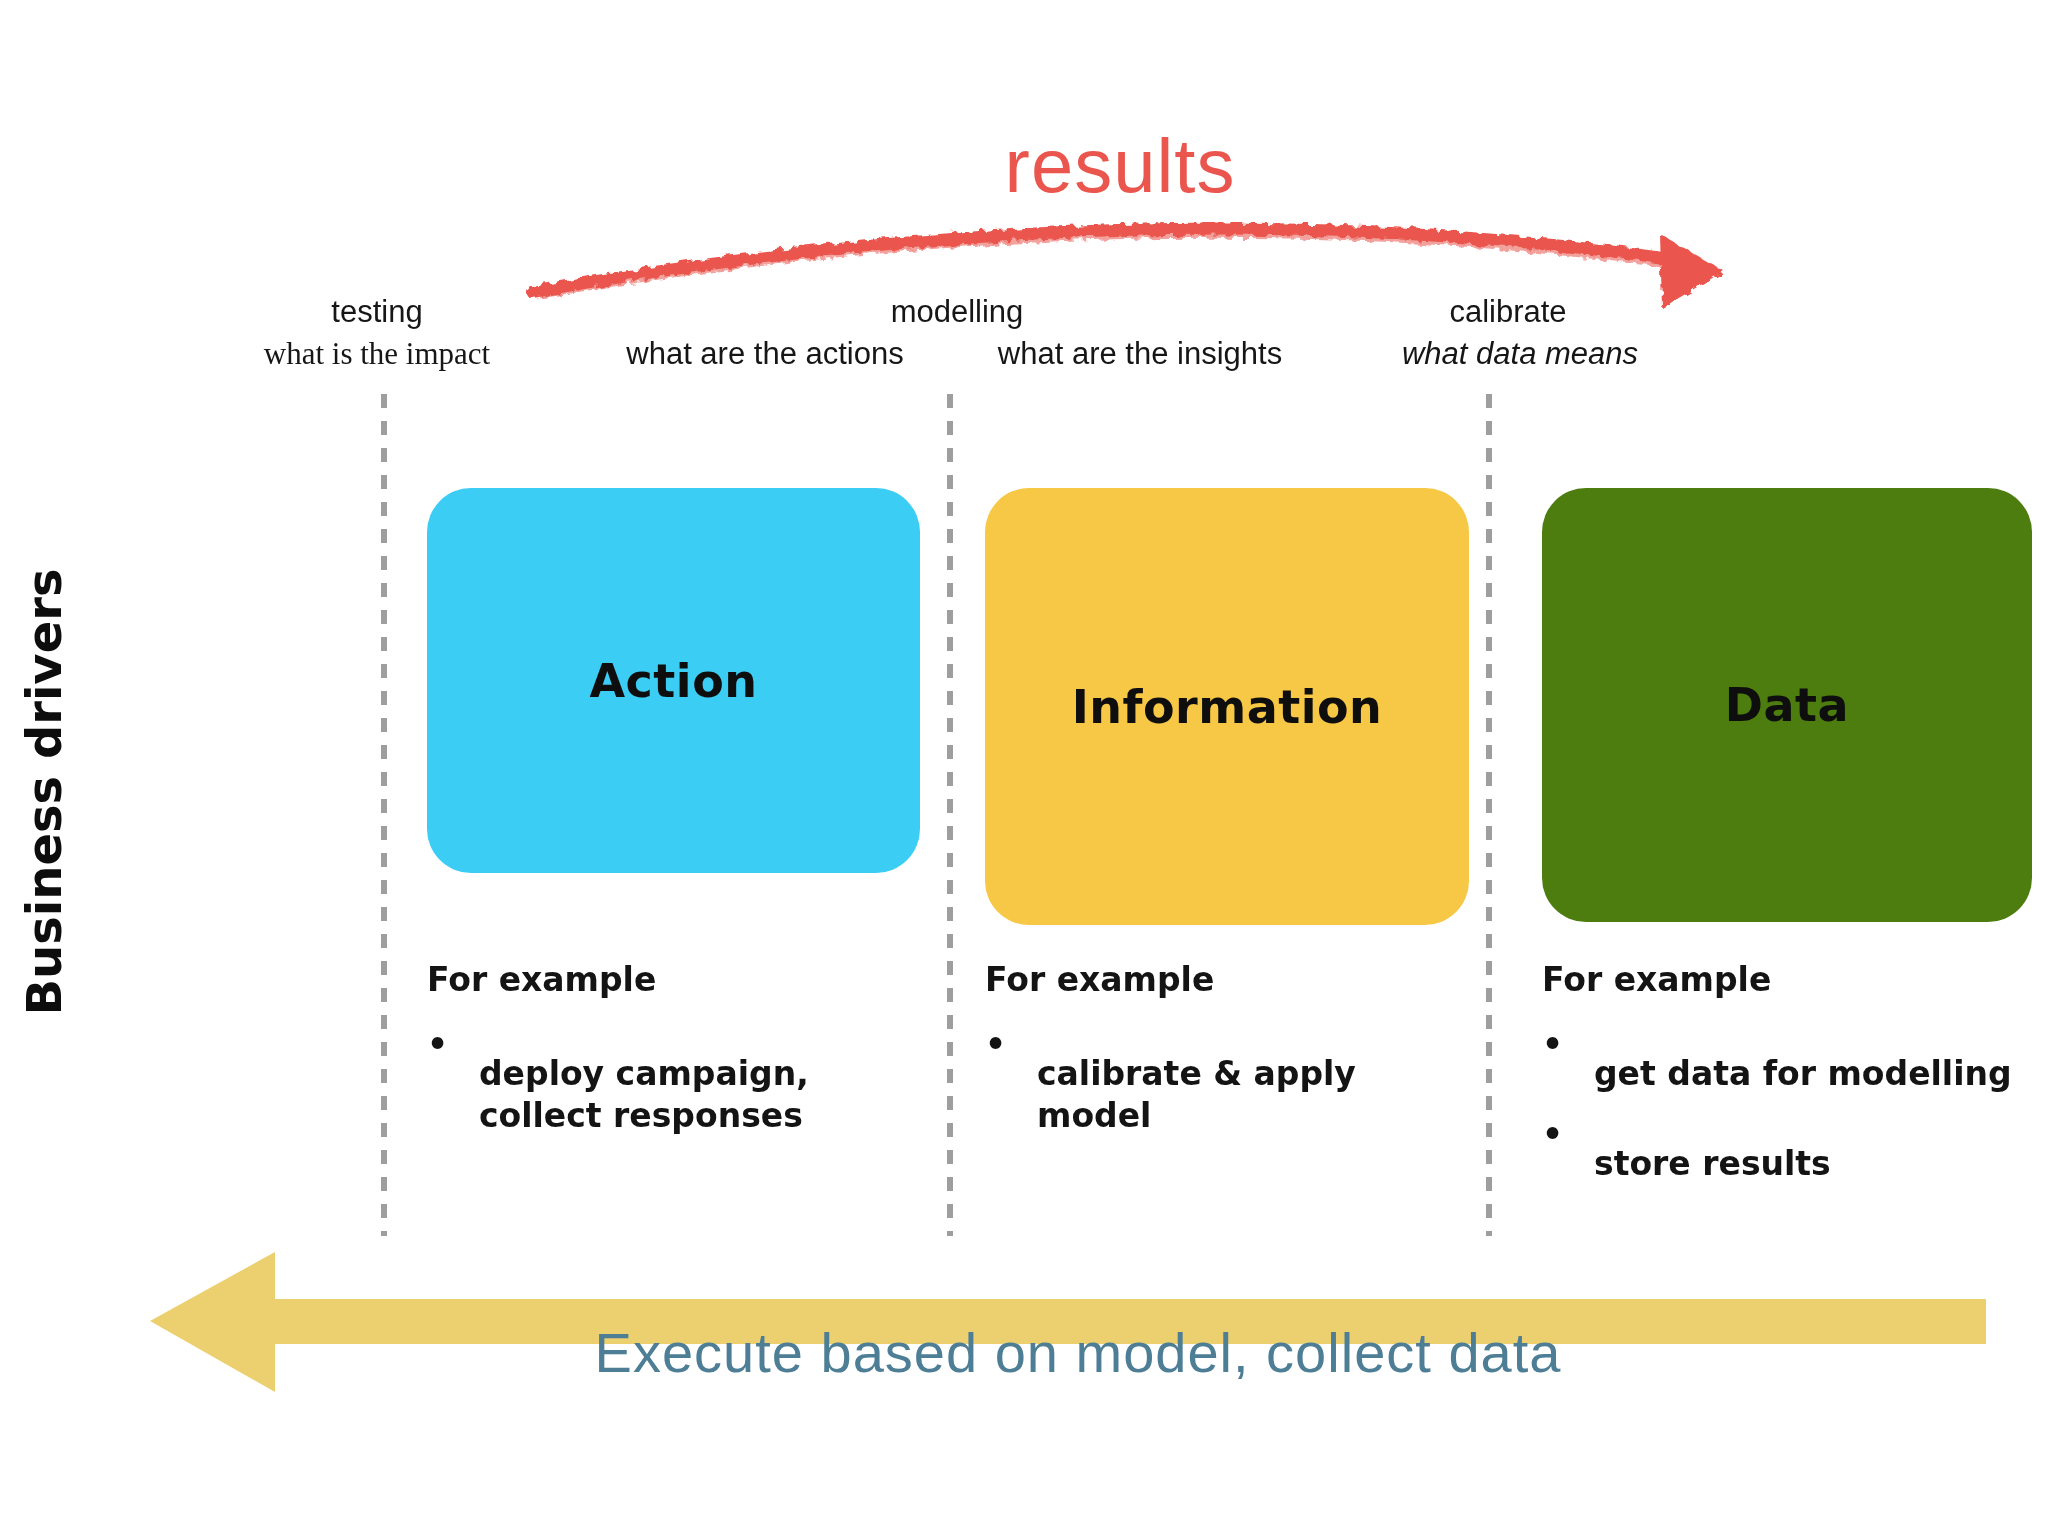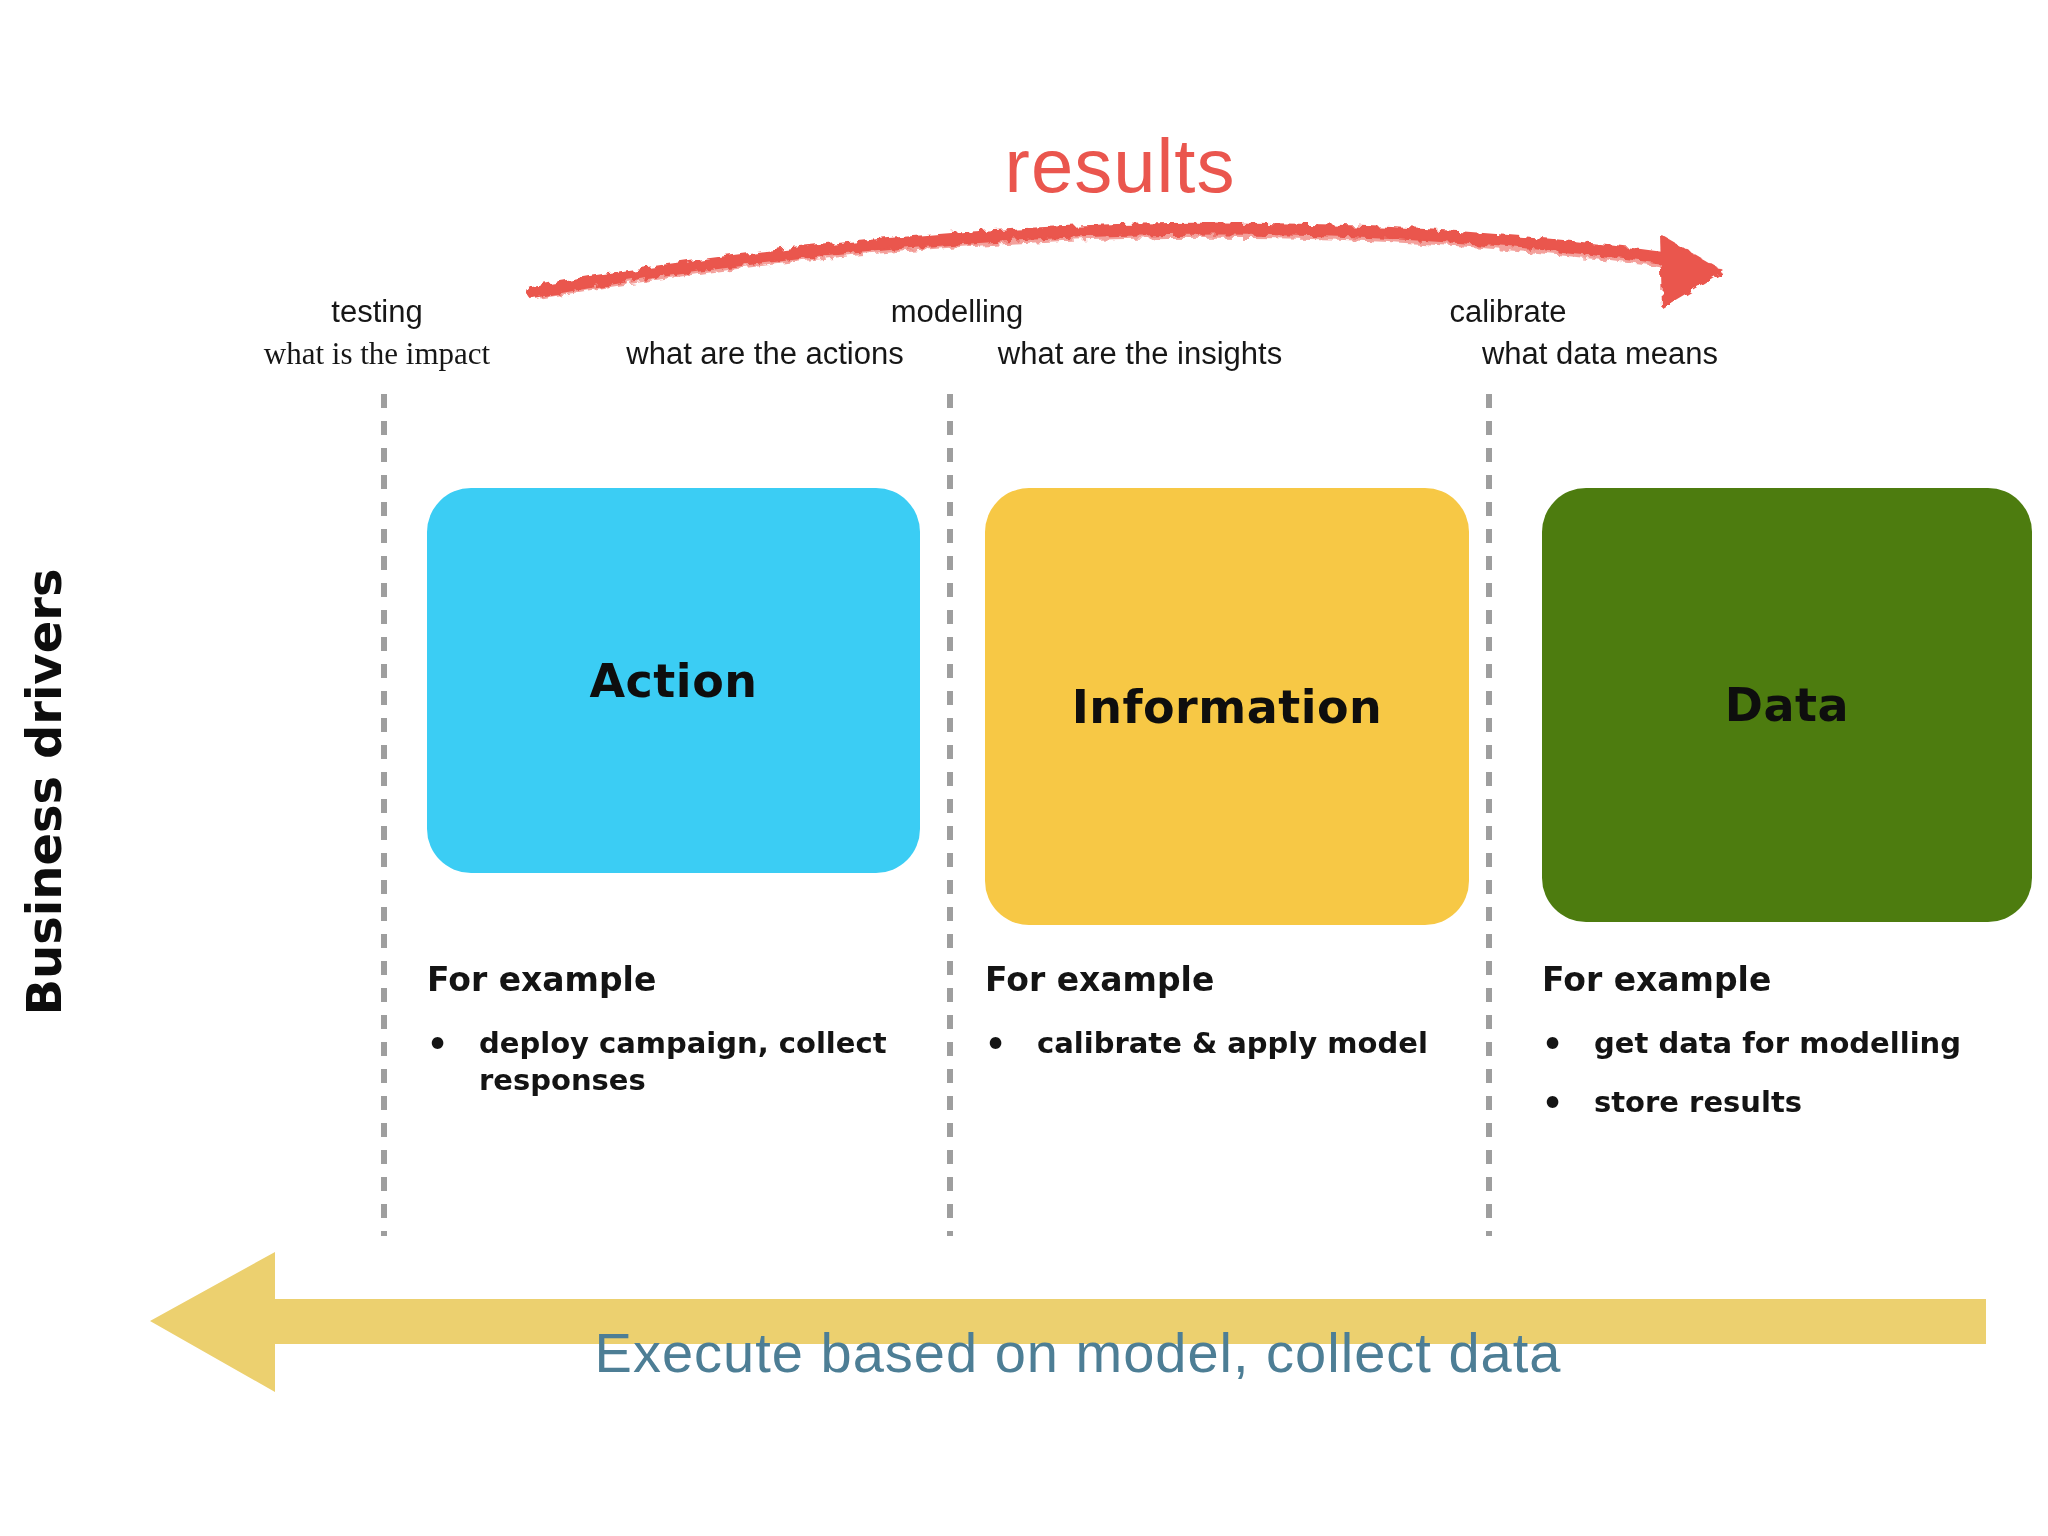--- a/index.html
+++ b/index.html
@@ -23,21 +23,21 @@
   .hdr{
     position:absolute;transform:translate(-50%,-50%);
     font-size:31px;white-space:nowrap;color:#161616;
   }
   .hdr.phase-testing{left:377px;top:312px;}
   .hdr.phase-modelling{left:957px;top:312px;}
   .hdr.phase-wrangling{left:1508px;top:312px;}
   .hdr.q-impact{left:377px;top:354px;font-family:Liberation Serif, serif;}
   .hdr.q-actions{left:765px;top:354px;}
   .hdr.q-insights{left:1140px;top:354px;}
-  .hdr.q-means{left:1600px;top:354px;}
+  .hdr.q-means{left:1520px;top:354px;font-style:italic;}
   
   .dash-line{
     position:absolute;top:394px;height:842px;width:6px;
     background:repeating-linear-gradient(to bottom,#9e9e9e 0 14px,transparent 14px 27px);
   }
   .dash-1{left:381px;} .dash-2{left:947px;} .dash-3{left:1486px;}
   
   .business-drivers{
     position:absolute;left:-256px;top:763px;width:600px;height:58px;
     transform:rotate(-90deg);
@@ -68,21 +68,21 @@
   .box-data{left:1542px;top:488px;width:490px;height:434px;background:#a5f57d;}
   
   .example{
     position:absolute;top:960px;width:470px;
     font-family:"DejaVu Sans", sans-serif;font-weight:700;color:#141414;
   }
   .example-0{left:427px;} .example-1{left:985px;} .example-2{left:1542px;}
   .example-heading{font-size:33px;margin:0 0 26px 0;}
   .bullet-row{display:flex;margin:0 0 20px 0;}
   .bullet-dot{font-size:33px;width:52px;flex:0 0 52px;}
-  .bullet-text{font-size:29px;line-height:1.28;}
+  .bullet-text{font-size:33px;line-height:1.28;margin-top:28px;}
   
   #exec-svg{position:absolute;left:0;top:0;width:2048px;height:1536px;pointer-events:none;}
   .execute-label{
     position:absolute;left:1078px;top:1320px;
     transform:translate(-50%,-50%);
     font-size:56px;letter-spacing:1px;color:#4d7e95;white-space:nowrap;margin-top:32px;
   }
 </style>
 </head>
 <body>

